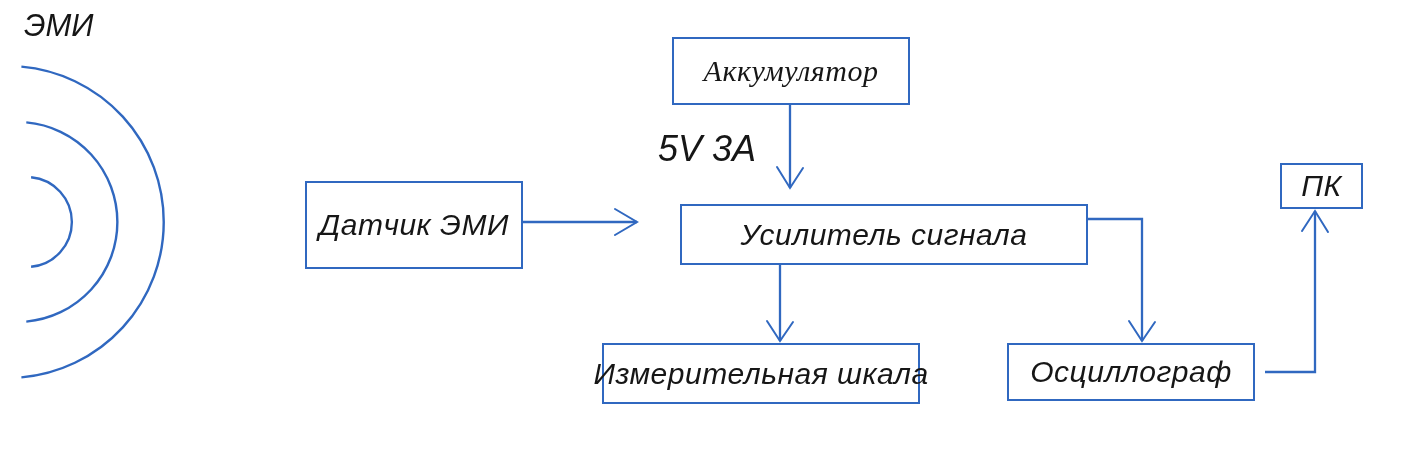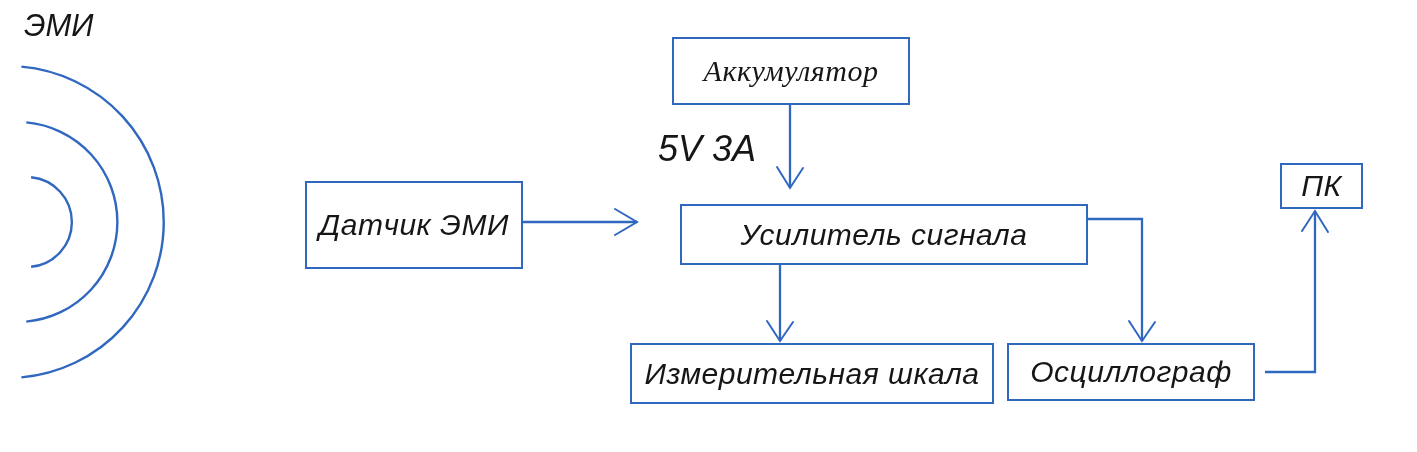--- a/index.html
+++ b/index.html
@@ -47,21 +47,21 @@
     align-items: center;
     justify-content: center;
     font-size: 30px;
     letter-spacing: 0.5px;
     color: var(--text-color, #161616);
     white-space: nowrap;
   }
   .node-accumulator  { left: 672px;  top: 37px;  width: 238px; height: 68px; font-family: Liberation Serif, serif; }
   .node-sensor       { left: 305px;  top: 181px; width: 218px; height: 88px; }
   .node-amplifier    { left: 639px;  top: 204px; width: 408px; height: 61px; margin-left: 41px; }
-  .node-scale        { left: 602px;  top: 343px; width: 364px; height: 61px; margin-left: 28px; }
+  .node-scale        { left: 602px;  top: 343px; width: 318px; height: 61px; }
   .node-oscilloscope { left: 1007px; top: 343px; width: 248px; height: 58px; }
   .node-pc           { left: 1280px; top: 163px; width: 83px;  height: 46px; }
   .free-label {
     position: absolute;
     color: var(--text-color, #161616);
     white-space: nowrap;
   }
   .label-emi {
     left: 24px;
     top: 8px;

